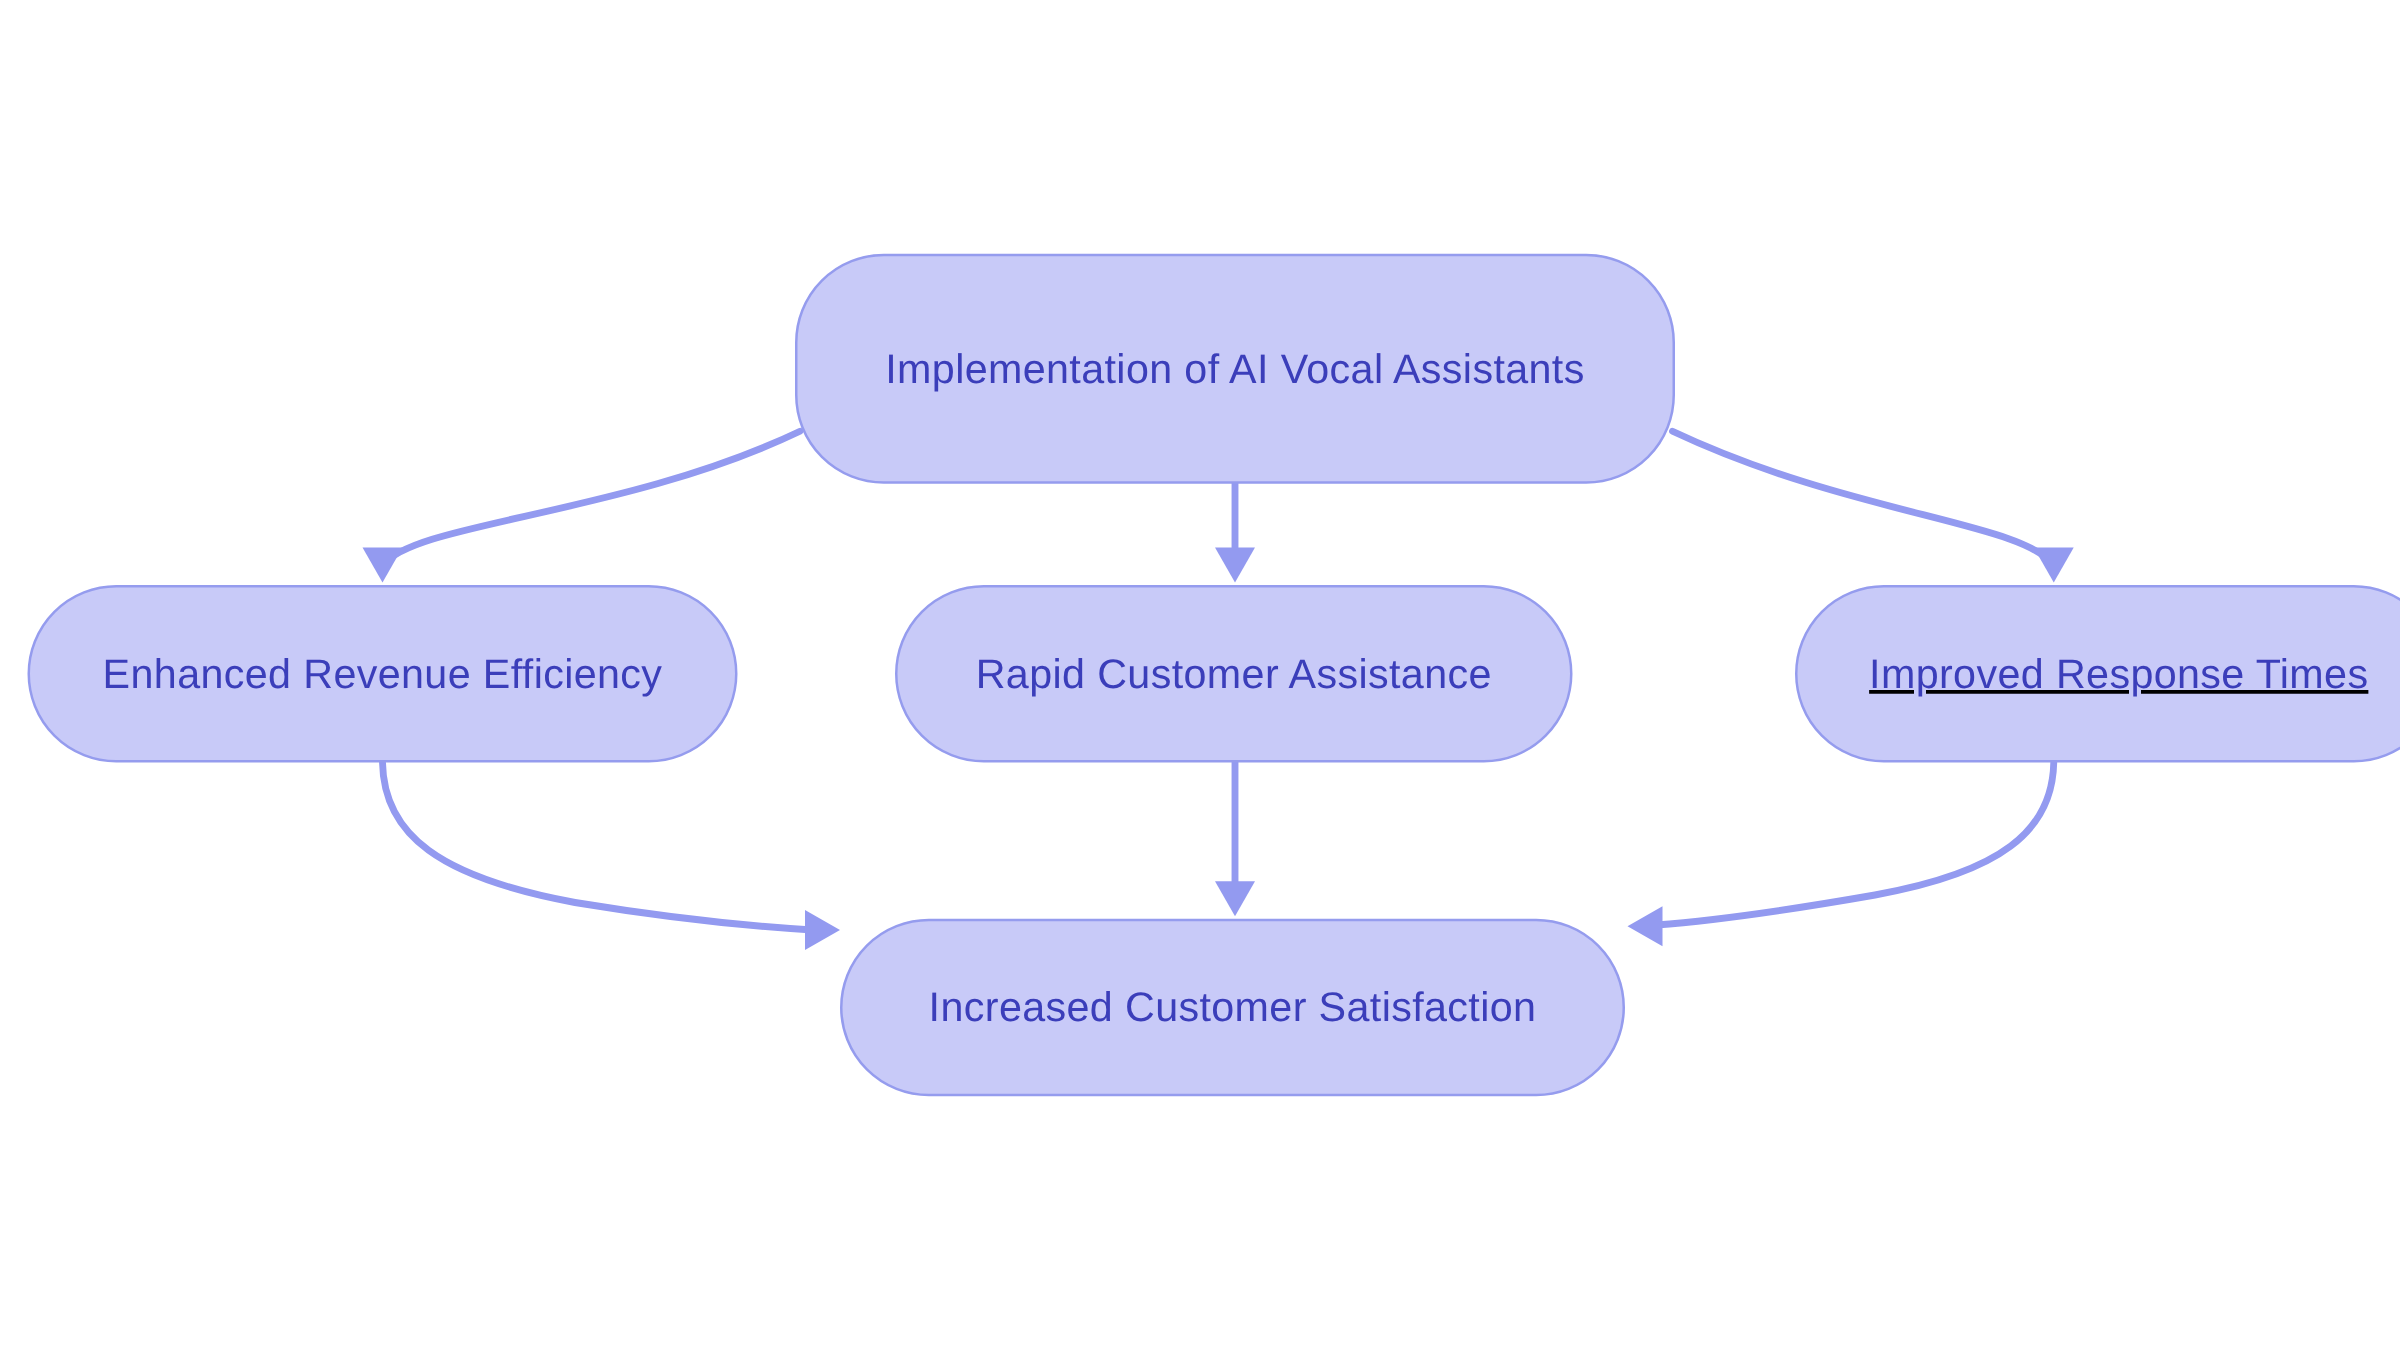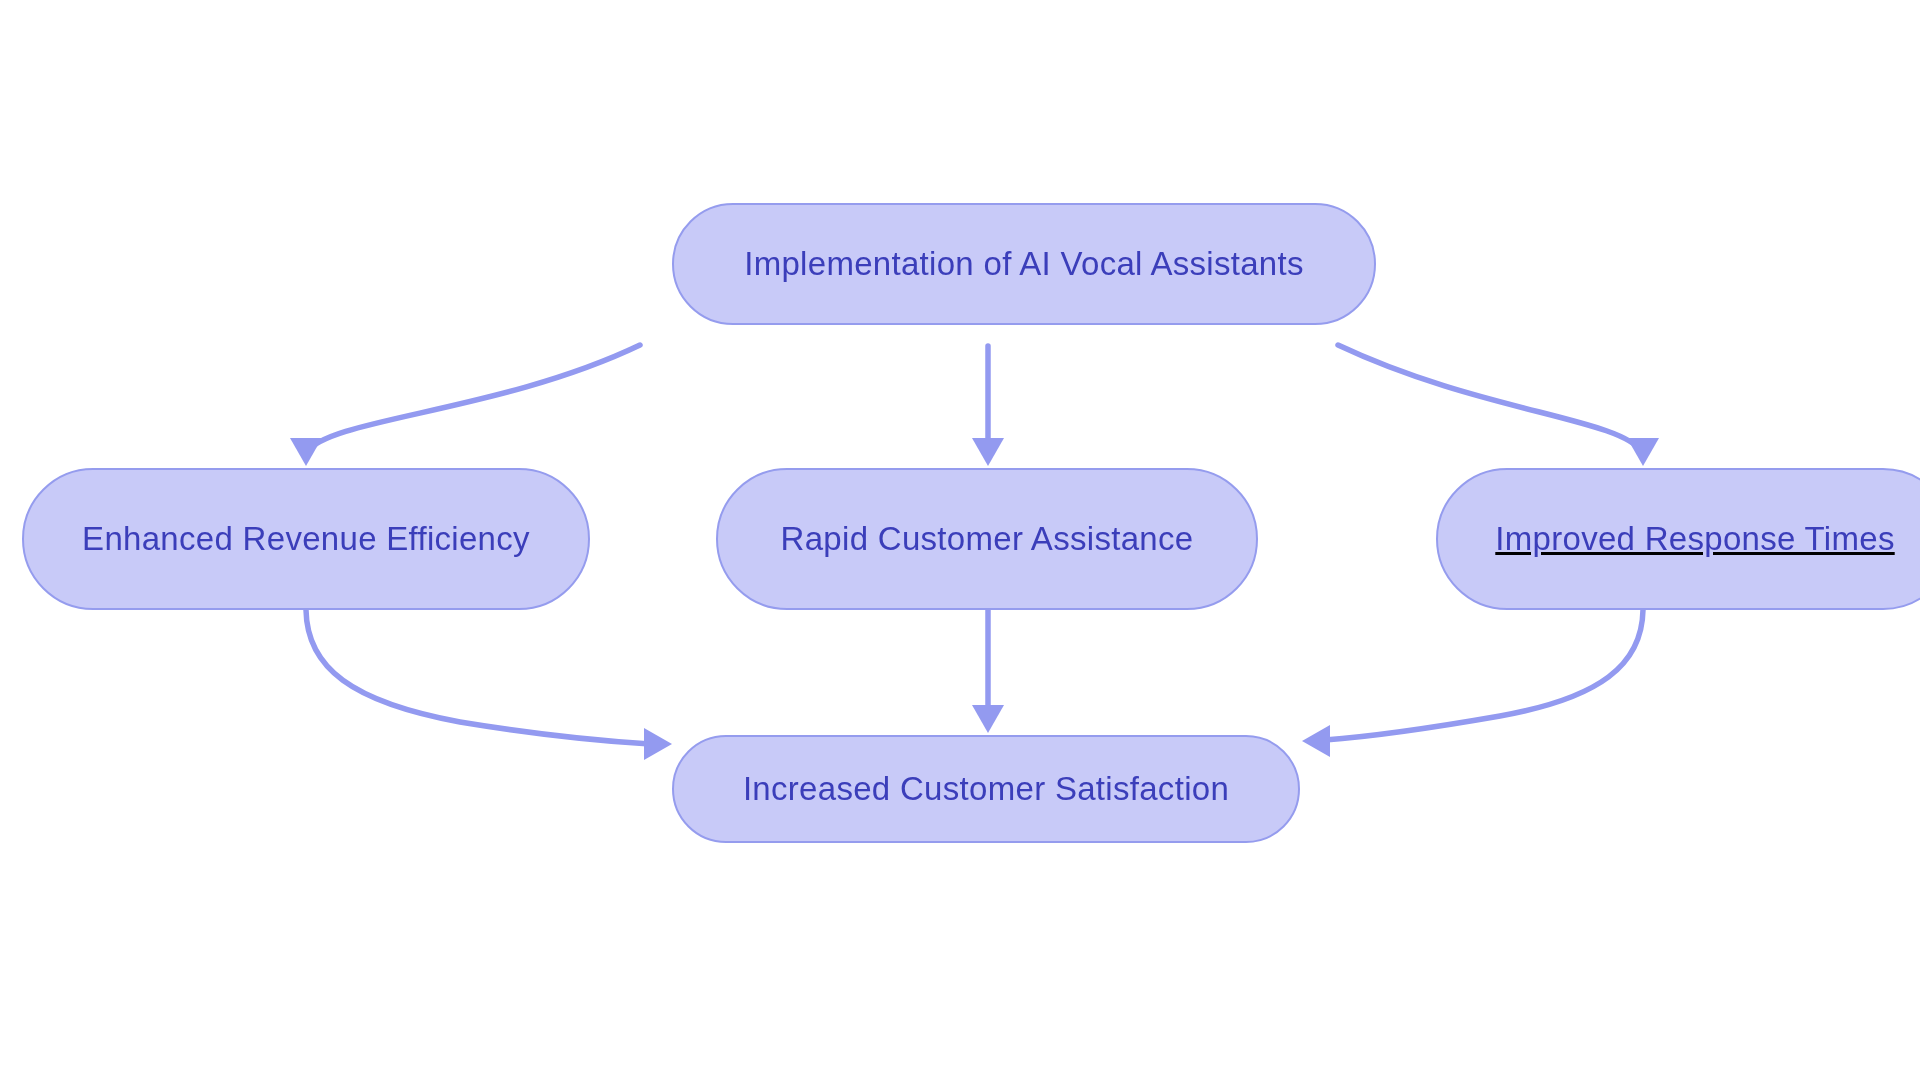--- a/index.html
+++ b/index.html
@@ -50,25 +50,25 @@
     justify-content: center;
     text-align: center;
   }
   .node-label {
     color: var(--text-color);
     font-size: 33px;
     letter-spacing: 0.3px;
     white-space: nowrap;
     padding: 0 30px;
   }
-  .node-top    { left: 672px;  top: 203px; width: 704px; height: 122px; }
+  .node-top    { left: 636px;  top: 203px; width: 704px; height: 184px; }
   .node-left   { left: 22px;   top: 468px; width: 568px; height: 142px; }
   .node-middle { left: 716px;  top: 468px; width: 542px; height: 142px; }
   .node-right  { left: 1436px; top: 468px; width: 518px; height: 142px; text-decoration: underline; }
-  .node-bottom { left: 672px;  top: 735px; width: 628px; height: 108px; }
+  .node-bottom { left: 672px;  top: 735px; width: 628px; height: 142px; }
 </style>
 </head>
 <body>
 
 <div class="canvas">
 
   <svg class="edges-layer" width="1920" height="1083" viewBox="0 0 1920 1083" xmlns="http://www.w3.org/2000/svg">
 
     <path class="edge-path" d="M 640 345 C 500 412, 330 418, 307 452"></path>
     <polygon class="arrowhead" points="290 438, 322 438, 306 466"></polygon>

